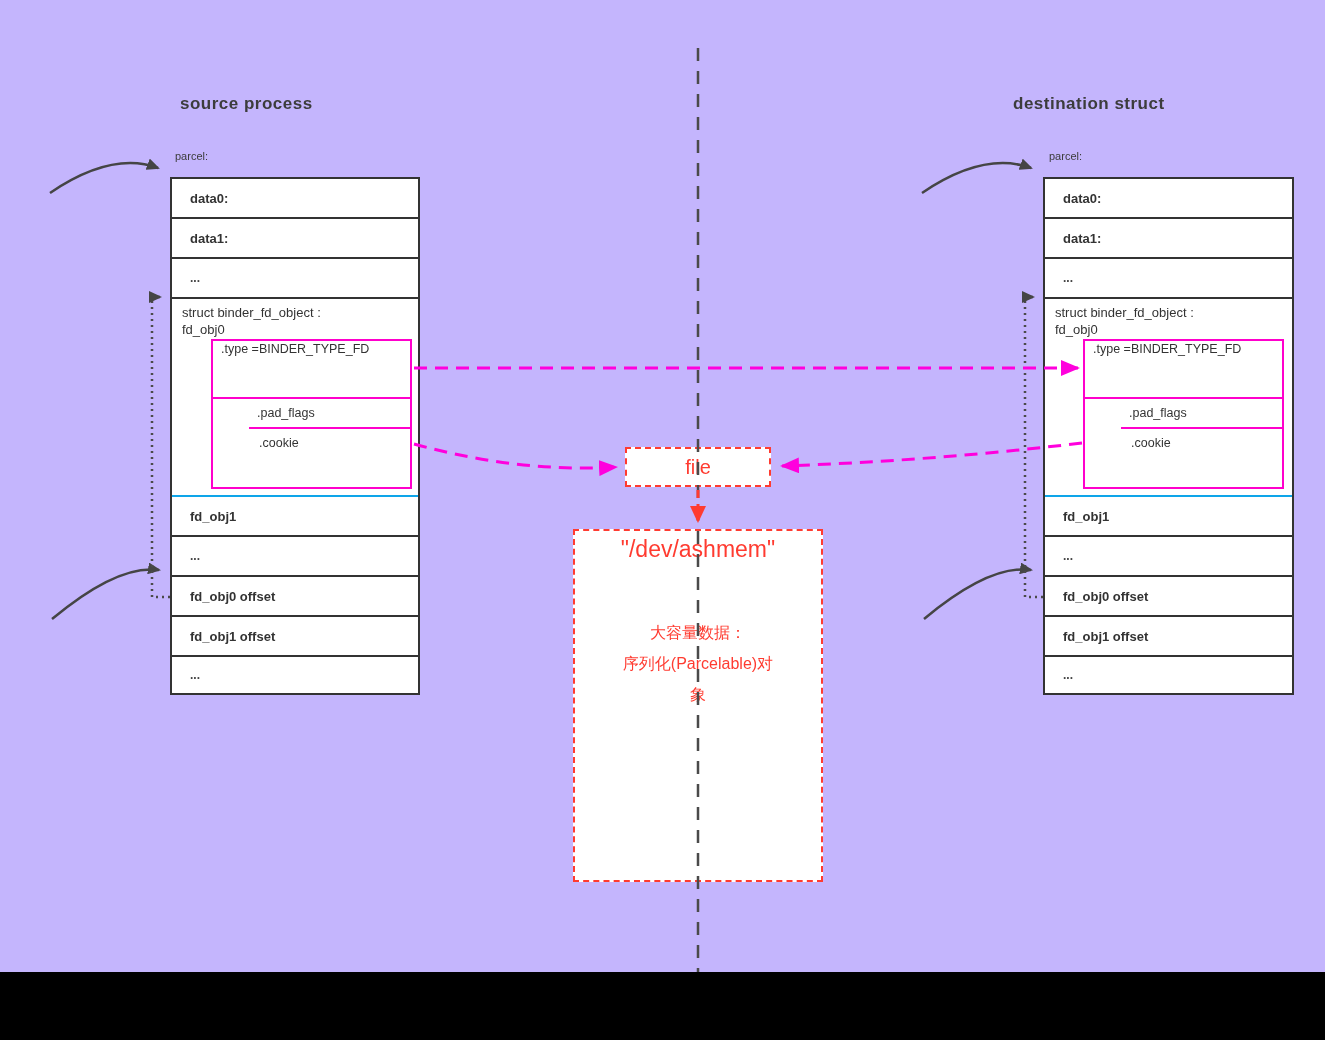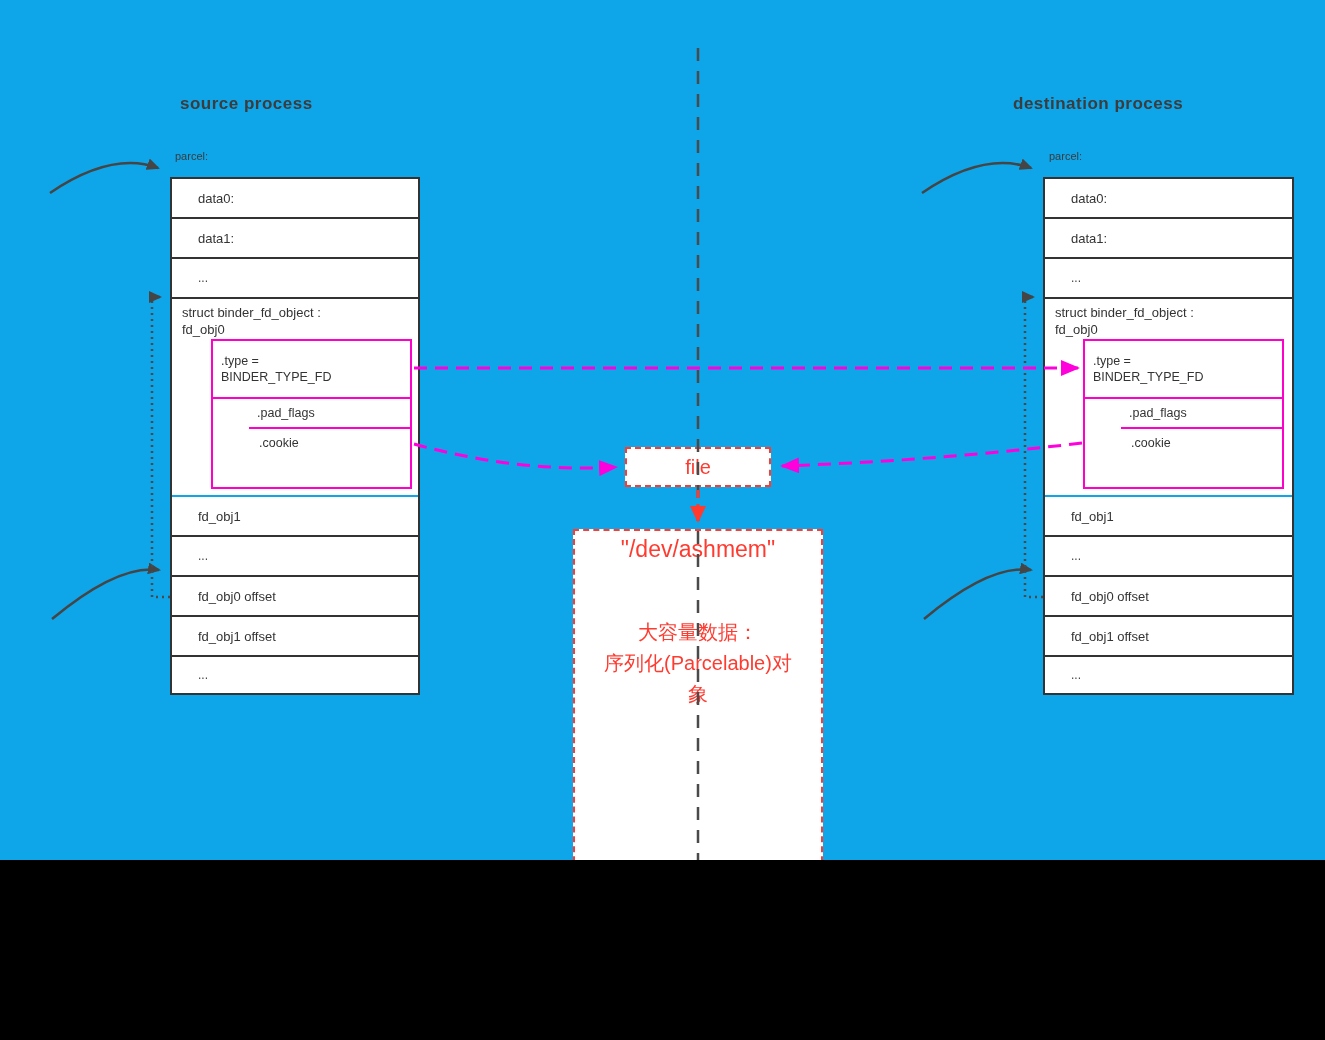--- a/index.html
+++ b/index.html
@@ -1,73 +1,73 @@
 <!DOCTYPE html>
 <html><head>
 <meta charset="utf-8">
 <style>
   html,body{margin:0;padding:0;background:#000;}
   #canvas{
-    position:relative;width:1325px;height:860px;background:#0ea5e9;overflow:hidden;
+    position:relative;width:1325px;height:972px;background:#c4b5fd;overflow:hidden;
     font-family:"Liberation Sans","DejaVu Sans",sans-serif;
   }
   .proc-title{
     position:absolute;top:94px;font-size:17px;font-weight:bold;color:#3c3c3c;letter-spacing:.5px;
   }
   .parcel-label{
     position:absolute;top:150px;font-size:11px;color:#3c3c3c;
   }
   .parcel-box{
     position:absolute;top:177px;width:250px;height:518px;background:#fff;
     border:2px solid #333;box-sizing:border-box;
   }
   .prow{
     height:40px;border-bottom:2px solid #333;box-sizing:border-box;
-    display:flex;align-items:center;padding-left:26px;
-    font-size:13px;color:#333;
+    display:flex;align-items:center;padding-left:18px;
+    font-size:13px;color:#333;font-weight:bold;
   }
   .prow.dots{font-size:12px;color:#444;}
   .prow.last{height:36px;border-bottom:none;}
   .struct-row{
     height:198px;border-bottom:2px solid #0ea5e9;box-sizing:border-box;position:relative;
     font-size:13px;color:#333;padding:5px 0 0 10px;line-height:17px;
   }
   .fd-box{
     position:absolute;left:39px;top:40px;width:201px;height:150px;
     border:2px solid #ff00cc;box-sizing:border-box;background:#fff;
   }
   .frow{
     border-bottom:2px solid #ff00cc;box-sizing:border-box;display:flex;align-items:center;
     padding-left:8px;font-size:12.5px;color:#333;
   }
-  .frow.type{height:58px;flex-direction:column;align-items:flex-start;justify-content:center;line-height:16px;}
+  .frow.type{height:58px;flex-direction:row;align-items:flex-start;justify-content:flex-start;line-height:16px;}
   .frow.h30{height:30px;margin-left:36px;}
   .frow.lastf{height:28px;border-bottom:none;padding-left:46px;}
   .file-node{
     position:absolute;left:625px;top:447px;width:146px;height:40px;background:#fff;
     border:2px dashed #ff3b30;box-sizing:border-box;
     display:flex;align-items:center;justify-content:center;
     color:#ff3b30;font-size:20px;
   }
   .ashmem-node{
     position:absolute;left:573px;top:529px;width:250px;height:353px;background:#fff;
     border:2px dashed #ff3b30;box-sizing:border-box;color:#ff3b30;text-align:center;
   }
   .ashmem-title{font-size:23px;margin-top:5px;}
-  .ashmem-text{margin-top:54px;font-size:20px;line-height:31px;}
+  .ashmem-text{margin-top:54px;font-size:16px;line-height:31px;}
   svg.overlay{position:absolute;left:0;top:0;pointer-events:none;z-index:6;}
   .parcel-box,.file-node,.ashmem-node{z-index:2;}
 </style>
 </head>
 <body>
 
 <div id="canvas">
 
   <div class="proc-title" style="left:180px;">source process</div>
-  <div class="proc-title" style="left:1013px;">destination process</div>
+  <div class="proc-title" style="left:1013px;">destination struct</div>
 
   <div class="parcel-label" style="left:175px;">parcel:</div>
   <div class="parcel-label" style="left:1049px;">parcel:</div>
 
   <div class="parcel-box" style="left:170px;">
     <div class="prow">data0:</div>
     <div class="prow">data1:</div>
     <div class="prow dots">...</div>
     <div class="struct-row">
       <div>struct binder_fd_object :</div>

